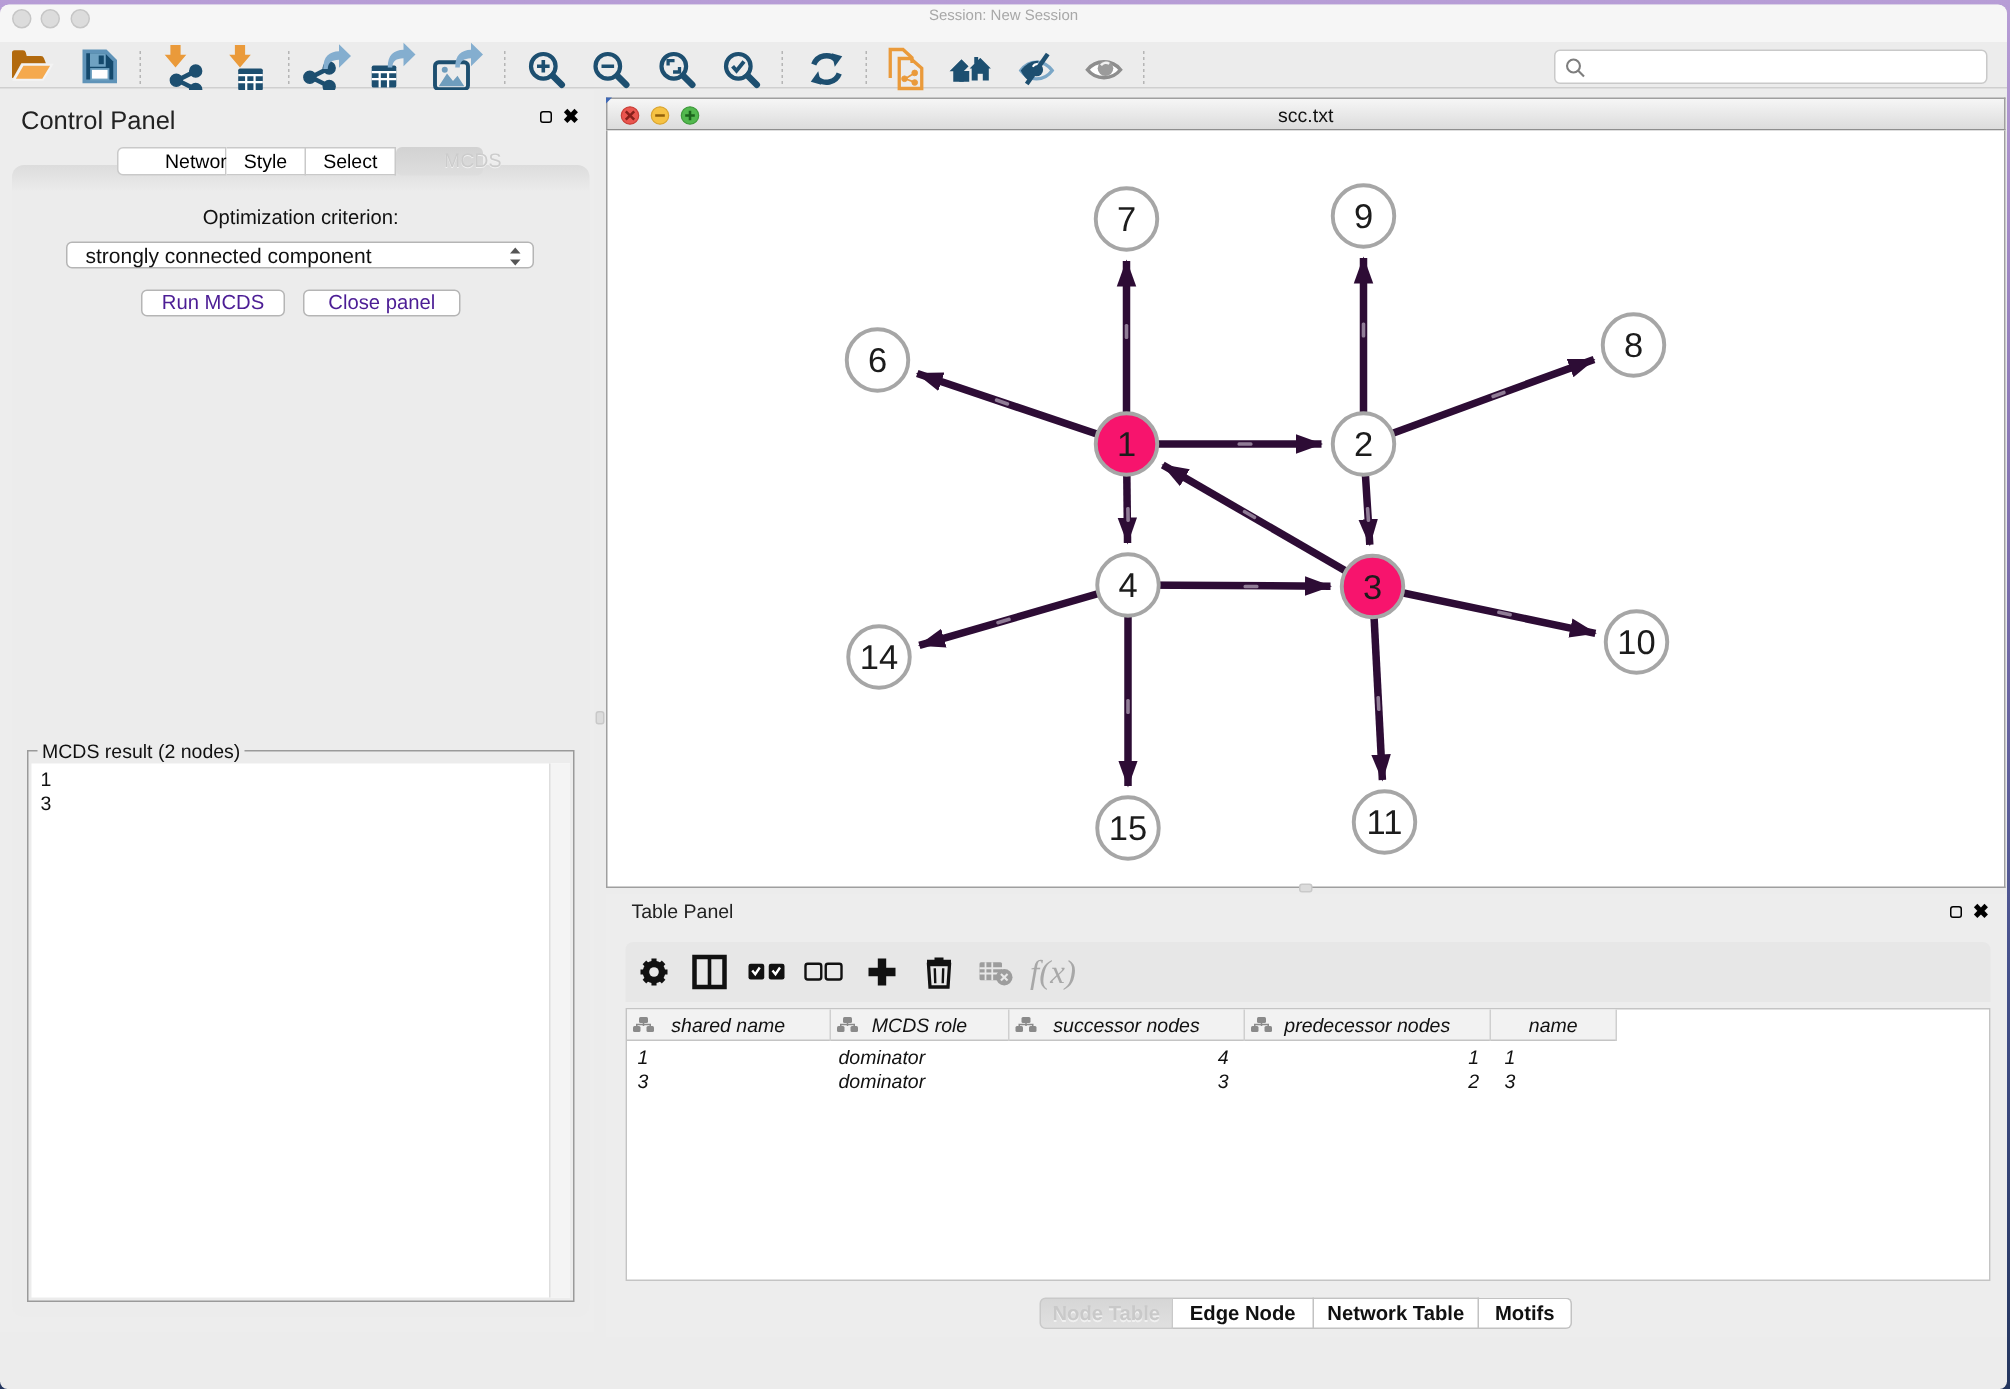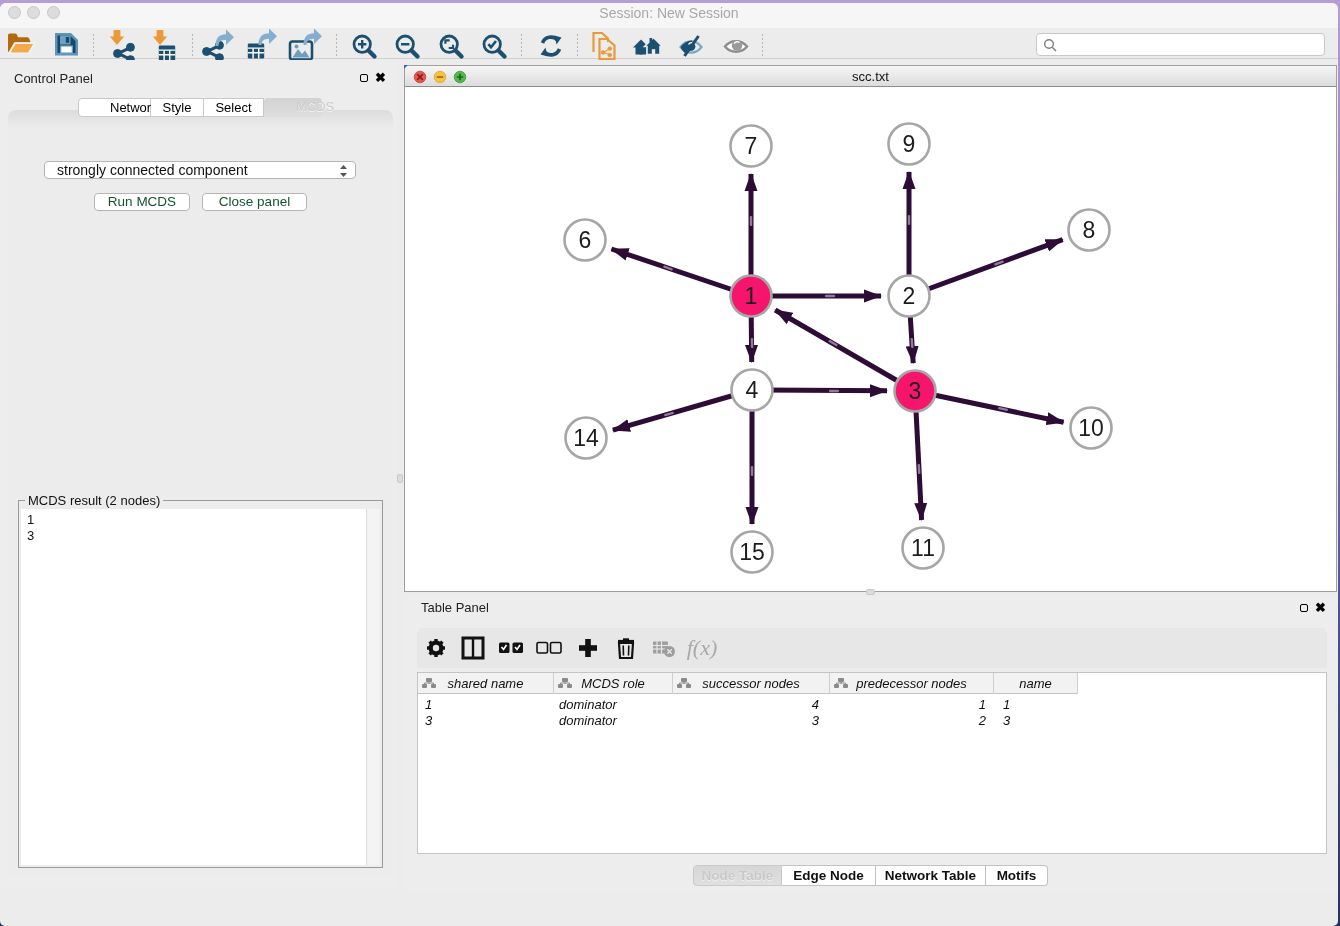--- a/index.html
+++ b/index.html
@@ -7,52 +7,52 @@
 body { font-family:"Liberation Sans", sans-serif; background:#ececec; position:relative; }
 #desktop { position:absolute; left:0; top:0; width:1340px; height:926px;
   background:linear-gradient(180deg,#b79dd6 0%,#a58cc8 15%,#7d6fae 40%,#45518c 70%,#23355e 100%); }
 #win { position:absolute; left:0; top:3px; width:1338px; height:923px; background:#ececec;
   border-radius:6px 6px 5px 5px; overflow:hidden; }
 
 #titlebar { position:absolute; left:0; top:0; width:100%; height:25px; background:#f6f6f6; }
 .tl { position:absolute; top:3px; width:13px; height:13px; border-radius:50%;
   background:#dcdcdc; border:1px solid #c6c6c6; }
 #titlebar .t1{left:8px} #titlebar .t2{left:27px} #titlebar .t3{left:47px}
-#wintitle { position:absolute; left:0; right:0; top:2px; text-align:center; font-size:14px; color:#a8a8a8; }
+#wintitle { position:absolute; left:0; right:0; top:2px; text-align:center; font-size:10px; color:#a8a8a8; }
 
 #toolbar { position:absolute; left:0; top:25px; width:100%; height:31px; background:#ececec;
   border-bottom:1px solid #cfcfcf; }
 .tbsep { position:absolute; top:6px; width:1px; height:24px;
   background-image:linear-gradient(#b5b5b5 50%, rgba(0,0,0,0) 50%); background-size:1px 4px; }
 #search { position:absolute; right:13px; top:5px; width:289px; height:23px; background:#fff;
   border:1px solid #c9c9c9; border-radius:4px; }
 #search svg { position:absolute; left:6px; top:4px; }
 
 #cp { position:absolute; left:0; top:57px; width:396px; height:828px; background:#ededed; }
-#cphead { position:absolute; left:14px; top:11px; font-size:13px; color:#222; }
+#cphead { position:absolute; left:14px; top:11px; font-size:17px; color:#222; }
 .panebtns { position:absolute; top:13px; height:12px; display:flex; align-items:center; }
 .floatbox { display:inline-block; width:8px; height:8px; border:1.8px solid #000; border-radius:2px; margin-right:7px; margin-top:-2px; }
 .closex { display:inline-block; font-size:13px; color:#000; font-weight:bold; line-height:10px; margin-top:-2px; }
 #cptabs { position:absolute; left:78px; top:38px; height:19px; }
 .cptab { position:absolute; top:0; height:19px; background:#fff; border:1px solid #c9c9c9;
   font-size:13px; color:#000; text-align:center; line-height:18px; }
 #tabNetwork { left:0; width:73px; border-radius:4px 0 0 4px;padding-left:31px; }
 #tabStyle { left:73px; width:53px; border-left:none; }
 #tabSelect { left:126px; width:60px; border-left:none; }
 #tabMCDS { left:186px; width:58px; border:none; border-radius:4px; height:19px;
   background:linear-gradient(180deg,#d2d2d2,#dedede); color:#ccc; text-shadow:0 1px 0 #f2f2f2;padding-left:32px; }
 #cpbody { position:absolute; left:8px; top:50px; width:385px; height:768px; background:#ececec;
   border-radius:8px; }
 #cpbody .band { position:absolute; left:0; top:0; width:100%; height:17px; background:linear-gradient(180deg,#dcdcdc,#ebebeb); border-radius:8px 8px 0 0; }
 #optlabel { position:absolute; left:0; top:27px; width:100%; text-align:center; font-size:13.5px; color:#111; }
 #combo { position:absolute; left:36px; top:51px; width:312px; height:18px; background:#fff;
   border:1px solid #b5b5b5; border-radius:4px; font-size:14px; color:#111; line-height:16px; padding-left:12px; }
 #combo svg { position:absolute; right:6px; top:1px; }
 .btn { position:absolute; height:18px; background:#fff; border:1px solid #b5b5b5; border-radius:4px;
-  font-size:13.5px; color:#14532d; text-align:center; line-height:16px; }
+  font-size:13.5px; color:#4c1d95; text-align:center; line-height:16px; }
 #btnRun { left:86px; top:83px; width:96px; }
 #btnClose { left:194px; top:83px; width:105px; }
 #groupbox { position:absolute; left:18px; top:440px; width:365px; height:368px; border:1px solid #9a9a9a; }
 #grouptitle { position:absolute; left:6px; top:-8px; background:#ececec; padding:0 3px; font-size:13px; color:#111; }
 #mcdstext { position:absolute; left:2px; top:8px; right:2px; bottom:2px; background:#fff;
   font-size:13px; color:#111; padding:3px 0 0 6px; line-height:16px; }
 #mcdsscroll { position:absolute; right:0; top:0; width:14px; bottom:0; background:#f4f4f4; border-left:1px solid #dedede; }
 
 #netframe { position:absolute; left:404px; top:54px; width:933px; height:538px; }
 #nettitle { position:absolute; left:0; top:8px; width:100%; height:22px;
@@ -233,20 +233,21 @@
         </div>
   </div>
   <div id="cp">
     <div id="cphead">Control Panel</div>
     <div class="panebtns" style="right:10px">
           <span class="floatbox"></span>
           <span class="closex">✖</span>
         </div>
     <div id="cpbody">
           <div class="band"></div>
+      <div id="optlabel">Optimization criterion:</div>
       <div id="combo">strongly connected component<svg width="11" height="16" viewBox="0 0 11 16">
               <path d="M5.5,2 L9,6 L2,6 Z" fill="#555"></path>
               <path d="M5.5,14 L9,10 L2,10 Z" fill="#555"></path>
             </svg></div>
       <div class="btn" id="btnRun">Run MCDS</div>
       <div class="btn" id="btnClose">Close panel</div>
     </div>
     <div id="cptabs">
       <div class="cptab" id="tabNetwork">Network</div>
       <div class="cptab" id="tabStyle">Style</div>

